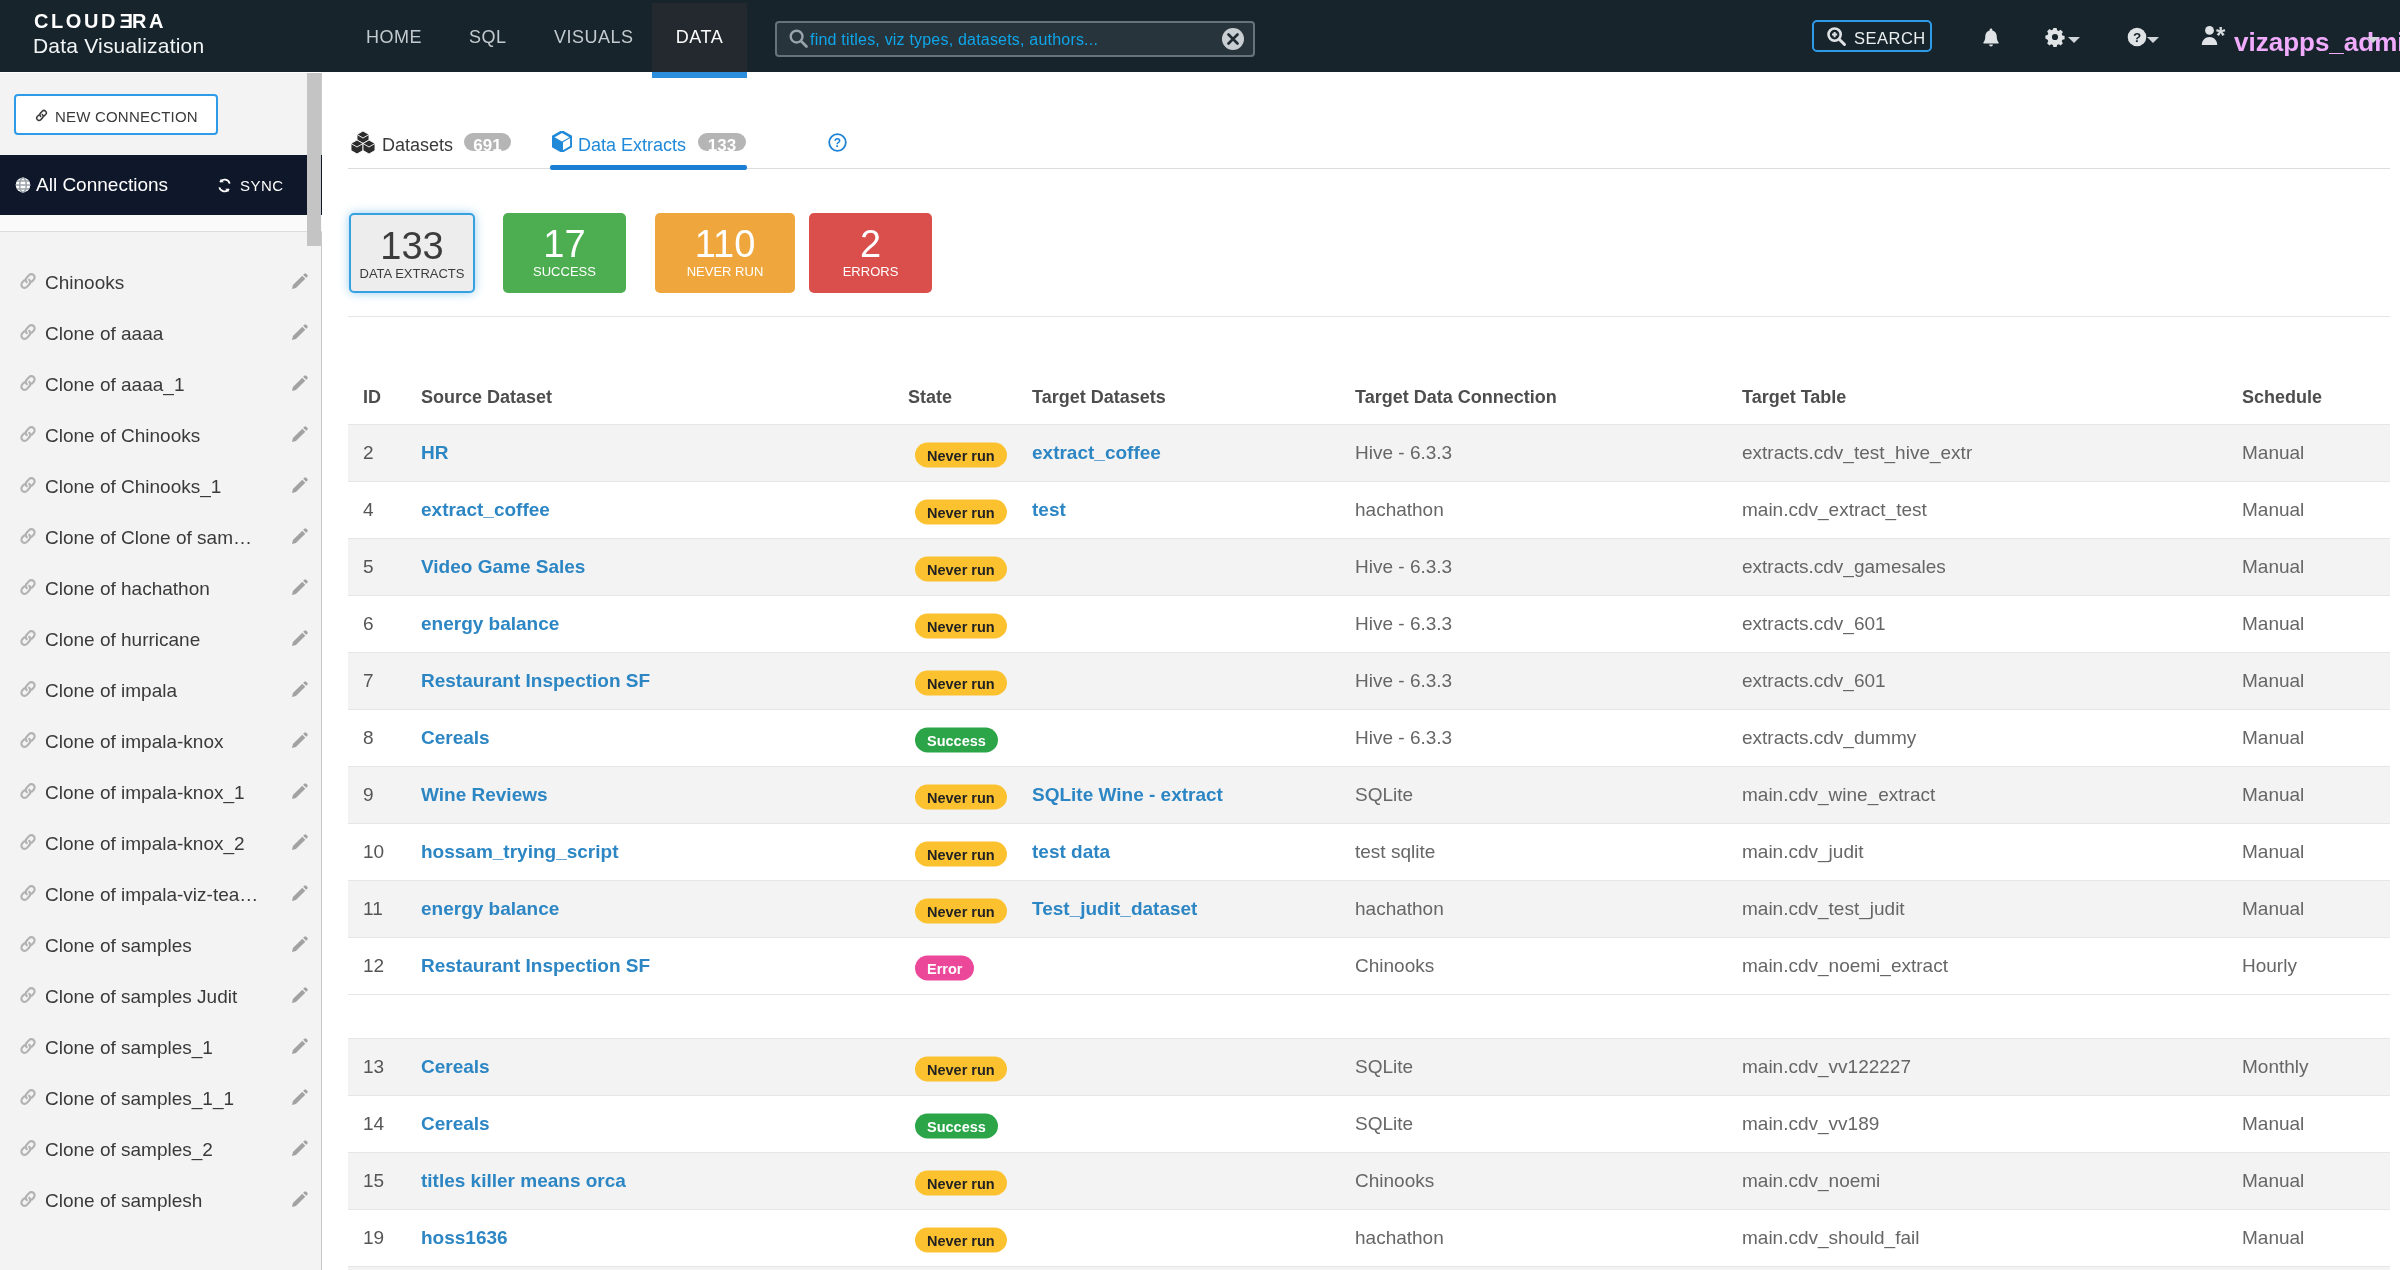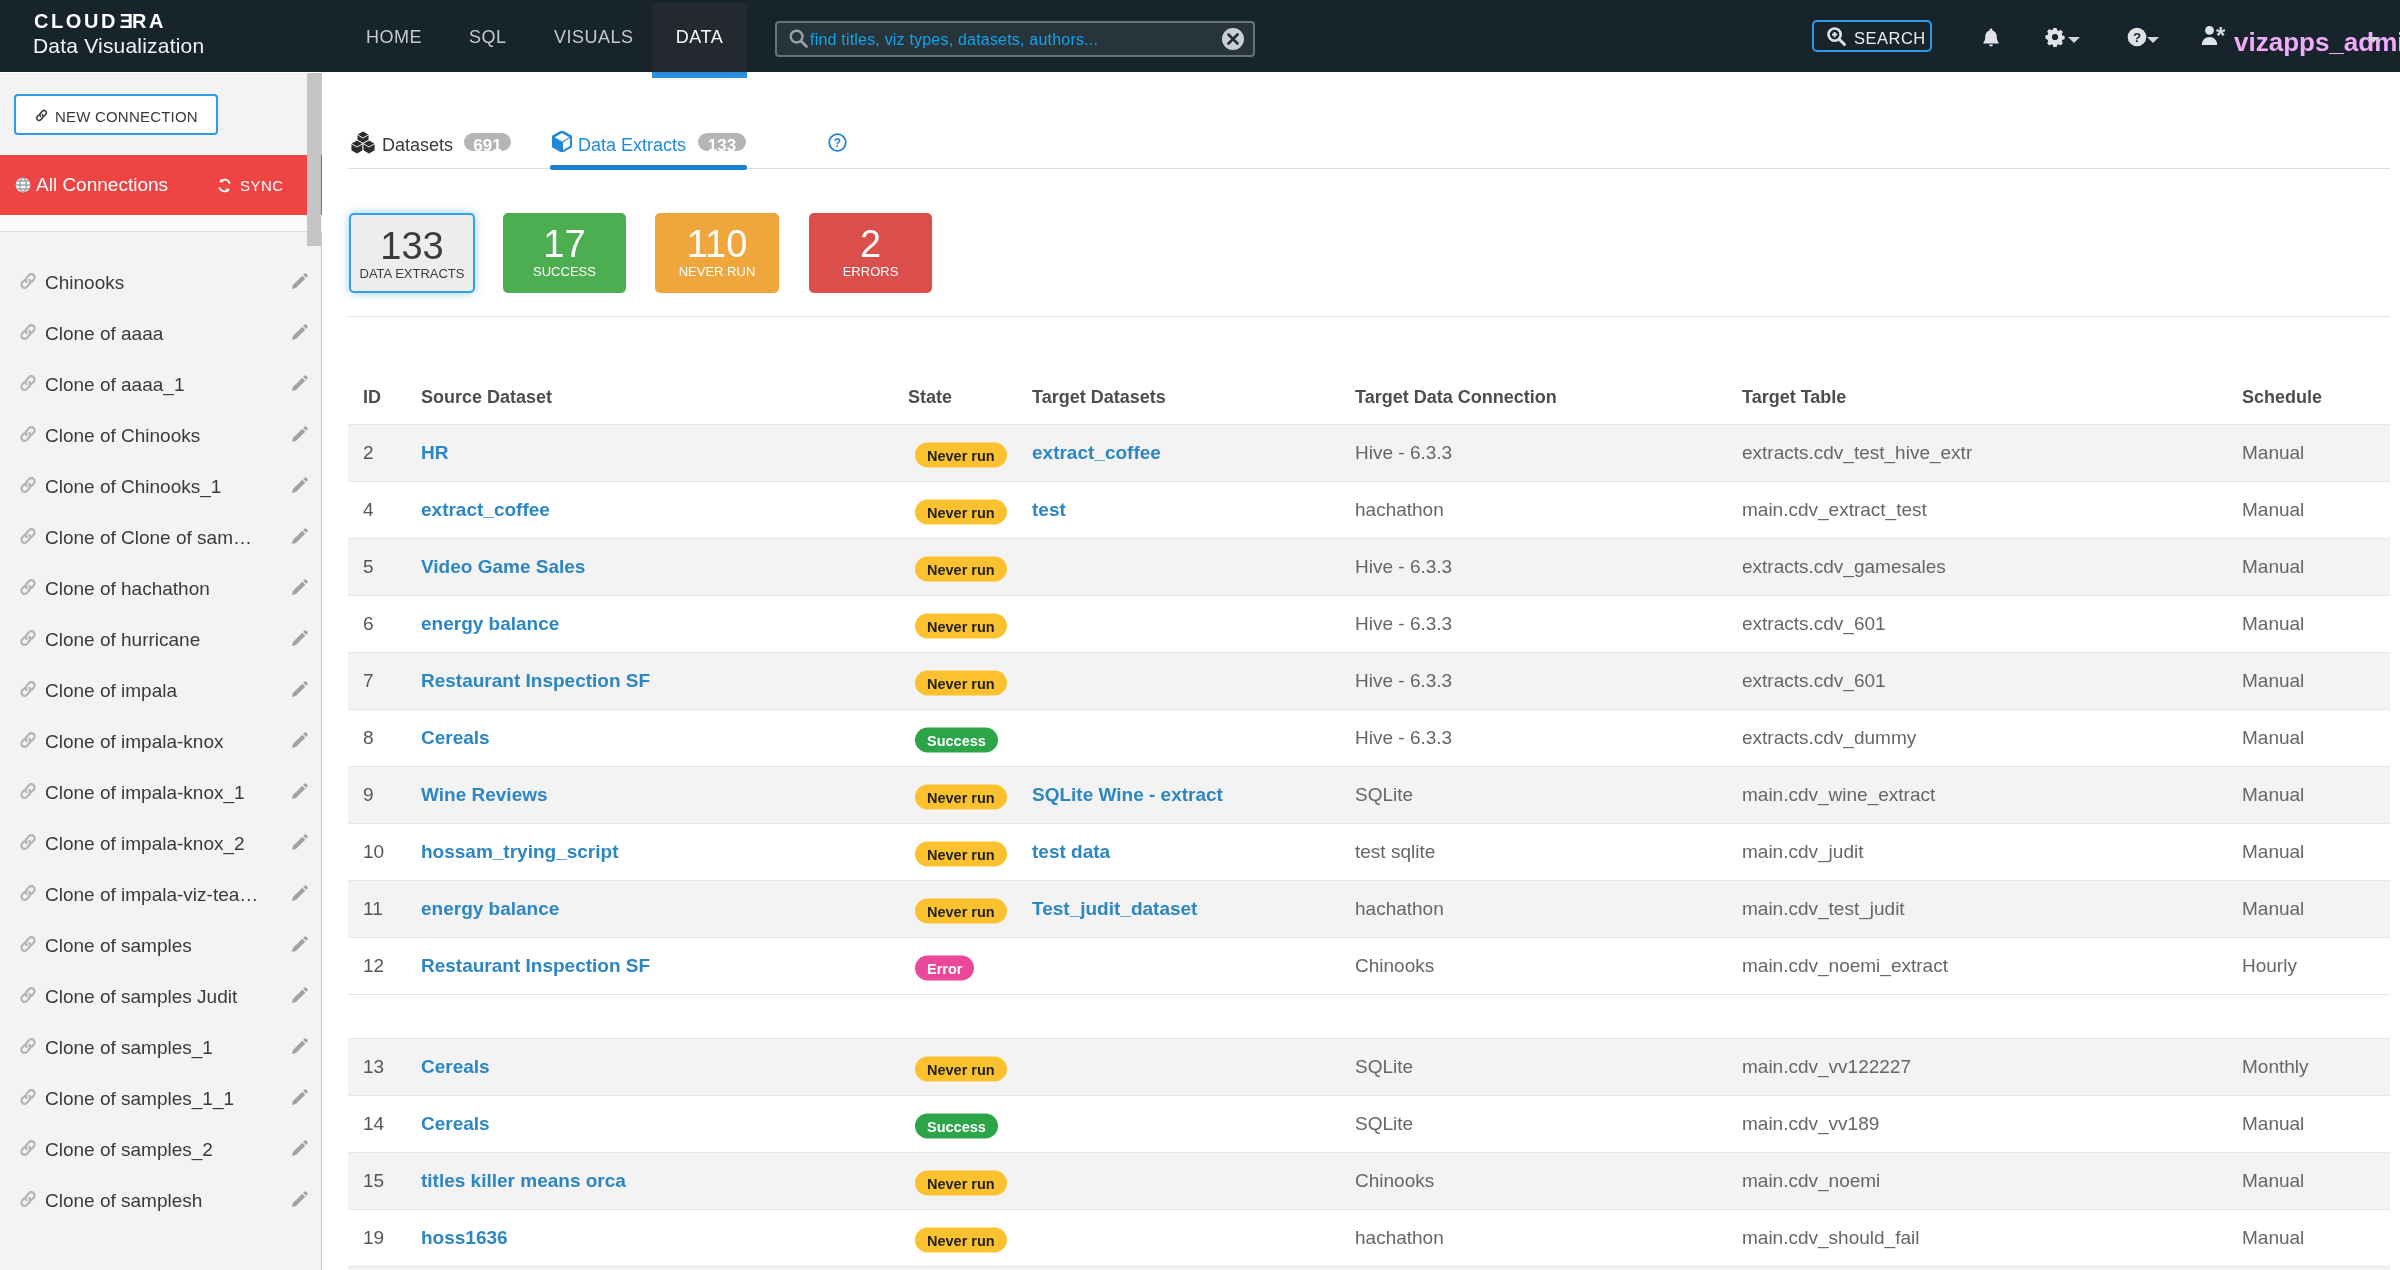--- a/index.html
+++ b/index.html
@@ -21,41 +21,41 @@
 #searchbtn { position:absolute; left:1812px; top:20px; width:120px; height:32px; border:2px solid #2e9be8; border-radius:5px; }
 #searchbtn .t { position:absolute; left:40px; top:7px; color:#eceff0; font-size:16.5px; letter-spacing:0.5px; white-space:nowrap; }
 #username { position:absolute; left:2234px; top:27px; color:#f0abfc; font-size:26px;font-weight:bold; }
 #aster { position:absolute; left:2216px; top:22px; color:#d6dbde; font-size:24px; font-weight:bold; }
 .caret { position:absolute; width:0; height:0; border-left:6px solid transparent; border-right:6px solid transparent; border-top:6.5px solid #cfd5d9; }
 
 
 #sidebar { position:absolute; left:0; top:73px; width:322px; height:1197px; background:#f3f3f3; border-right:1px solid #c9c9c9; }
 #newconn { position:absolute; left:14px; top:21px; width:204px; height:41px; background:#fff; border:2px solid #2e9be8; border-radius:4px; }
 #newconn .t { position:absolute; left:39px; top:12px; font-size:15px; color:#3a3a3a; letter-spacing:0.2px; white-space:nowrap; }
-#allconn { position:absolute; left:0px; top:82px; width:322px; height:60px; background:#ef4444; }
+#allconn { position:absolute; left:0px; top:82px; width:322px; height:60px; background:#0f172a; }
 #allconn .t { position:absolute; left:36px; top:19px; color:#fff; font-size:19px; }
 #allconn .sync { position:absolute; left:240px; top:22px; color:#fff; font-size:15px; letter-spacing:0.5px; }
 #sidesep { position:absolute; left:0; top:158px; width:322px; height:1px; background:#dcdcdc; }
 .conn { position:absolute; left:0; width:307px; height:51px; }
 .conn .nm { position:absolute; left:45px; top:16px; font-size:19px; color:#3a3a3a; white-space:nowrap; }
 #sthumb { position:absolute; left:307px; top:0px; width:14px; height:173px; background:#c4c4c4; }
 
 
 #content { position:absolute; left:322px; top:73px; width:2078px; height:1197px; background:#fff; }
 .tabtext { position:absolute; font-size:18px; top:62px; }
 #tabsep { position:absolute; left:26px; top:95px; width:2042px; height:1px; background:#dcdcdc; }
 #tabbar { position:absolute; left:228px; top:92px; width:197px; height:5px; background:#1d7fd4; border-radius:2px; }
 .badge { position:absolute; top:60px; height:18px; border-radius:13px; background:#b5b5b5; color:#fff; font-size:17px; font-weight:bold; text-align:center; line-height:26px; }
 
 .card { position:absolute; top:140px; height:80px; border-radius:5px; }
 .card .n { position:absolute; left:0; width:100%; text-align:center; top:8px; height:46px; line-height:46px; font-size:38px; }
 .card .l { position:absolute; left:0; width:100%; text-align:center; top:51px; height:16px; line-height:16px; font-size:13px; white-space:nowrap; }
 #card1 { left:27px; width:126px; background:#ededed; border:2px solid #36a0e0; color:#3c3c3c; box-shadow:0 0 10px rgba(70,165,225,0.55); }
 #card2 { left:181px; width:123px; background:#4cae50; color:#fff; }
-#card3 { left:333px; width:124px; background:#efa73d; color:#fff; }
+#card3 { left:333px; width:140px; background:#efa73d; color:#fff; }
 #card4 { left:487px; width:123px; background:#da4f4b; color:#fff; }
 #cardsep { position:absolute; left:26px; top:243px; width:2042px; height:1px; background:#e5e5e5; }
 
 #thead { position:absolute; left:26px; top:296px; width:2042px; height:55px; }
 #thead span { position:absolute; top:50%; transform:translateY(-50%); font-size:18px; font-weight:bold; color:#4d4d4d; white-space:nowrap; }
 .tr { position:absolute; left:26px; width:2042px; height:57px; border-top:1px solid #e4e7e9; }
 .tr.g { background:#f3f3f3; }
 #tsep { position:absolute; left:26px; top:921px; width:2042px; height:1px; background:#e4e7e9; }
 .tr span, .tr a { position:absolute; top:50%; transform:translateY(-50%); white-space:nowrap; font-size:19px; }
 .id { left:15px; color:#555; }

